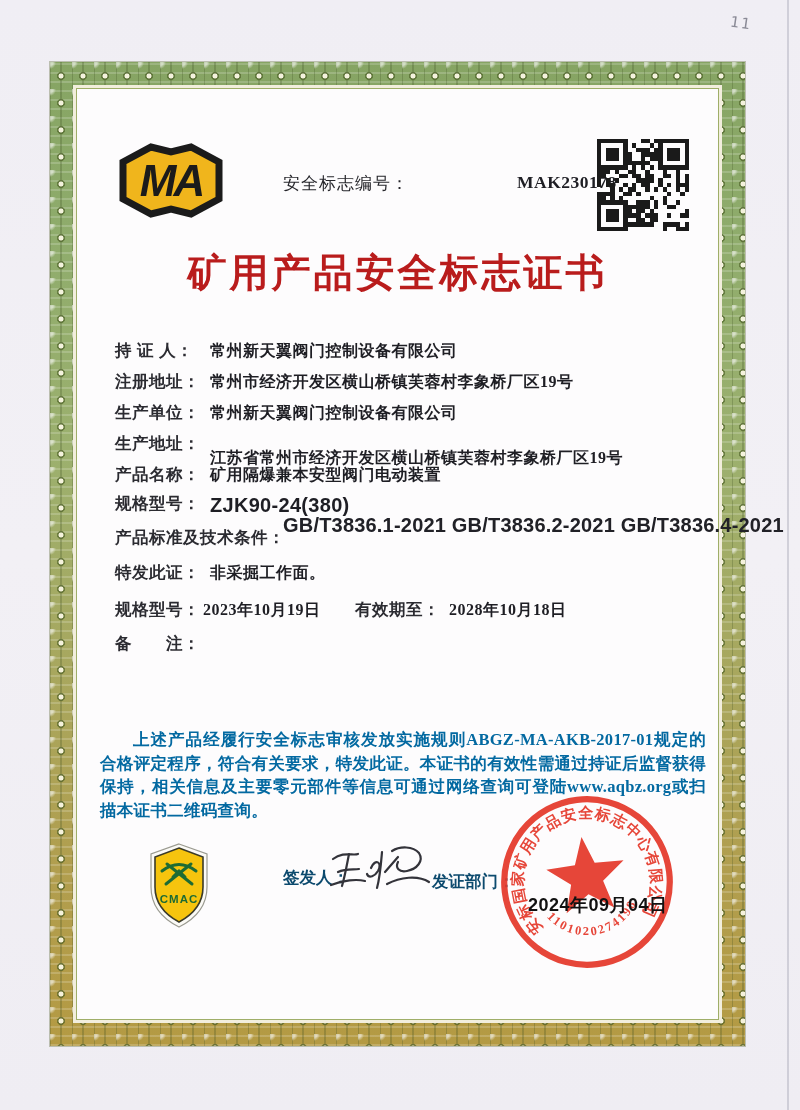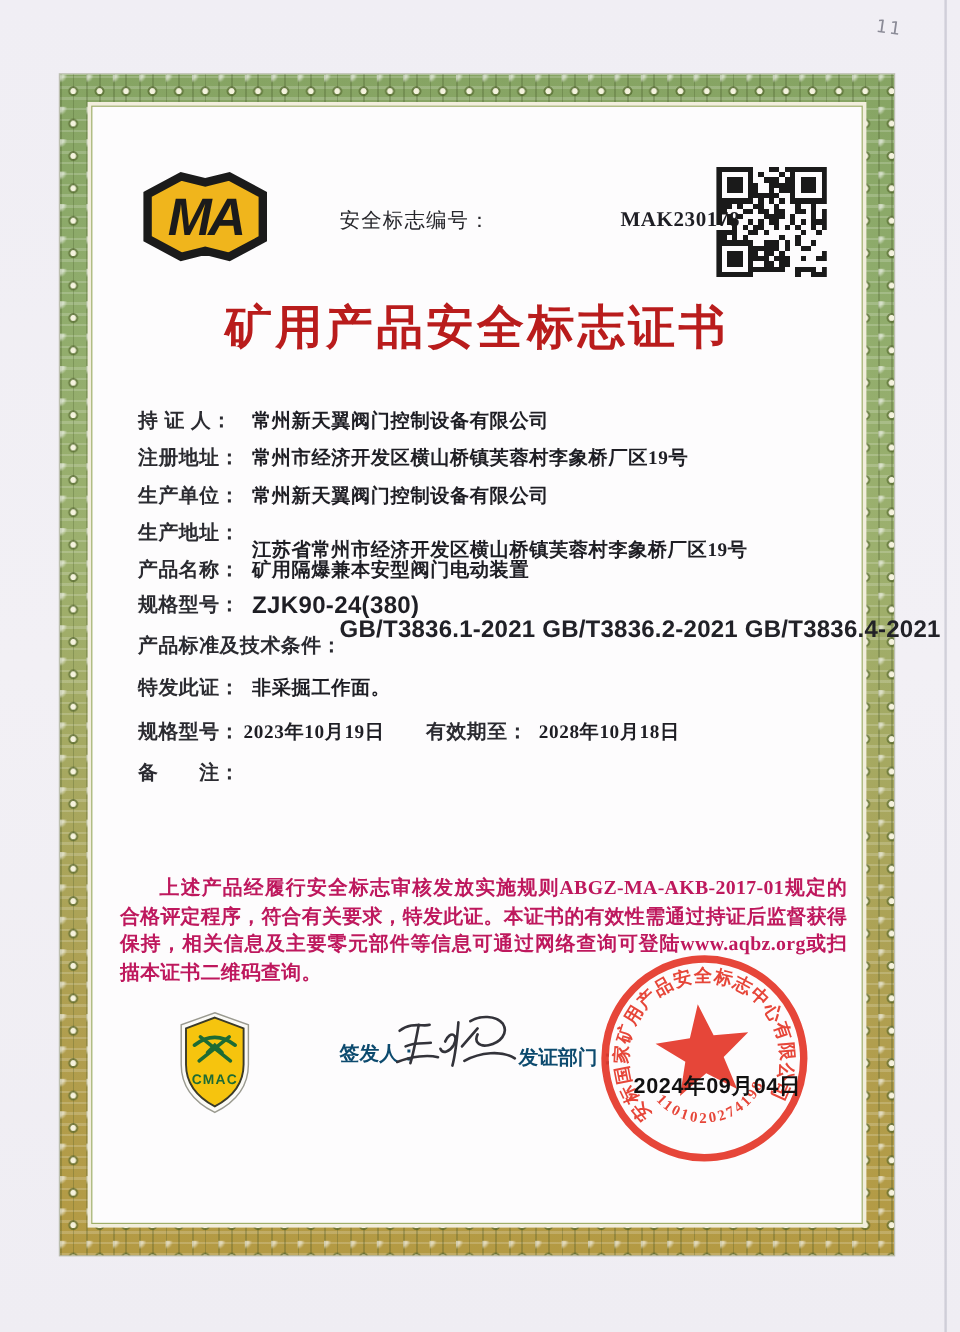--- a/index.html
+++ b/index.html
@@ -60,21 +60,21 @@
     letter-spacing:.5px;white-space:nowrap;
   }
   .std-vals{
     position:absolute;left:283px;top:514px;font-family:"Liberation Sans", sans-serif;
     font-weight:700;font-size:20px;color:#212127;line-height:22px;letter-spacing:.2px;
   }
   .model-val{font-family:"Liberation Sans", sans-serif;font-size:20px;letter-spacing:.3px;}
 
   .statement{
     left:100px;top:728px;width:606px;font-size:16.5px;font-weight:700;
-    line-height:23.5px;color:#be185d;text-align:justify;text-indent:2em;letter-spacing:.3px;
+    line-height:23.5px;color:#0369a1;text-align:justify;text-indent:2em;letter-spacing:.3px;
   }
 
   
   .cmac{left:147px;top:841px;width:64px;height:90px;}
   .signer-label,.dept-label{
     position:absolute;font-family:"Liberation Sans", sans-serif;font-weight:700;
     font-size:16.5px;color:#0c4a6e;
   }
   .signature{left:325px;top:843px;width:112px;height:58px;}
   .stamp{left:498px;top:793px;width:178px;height:178px;transform:rotate(-7deg);opacity:.93;}

